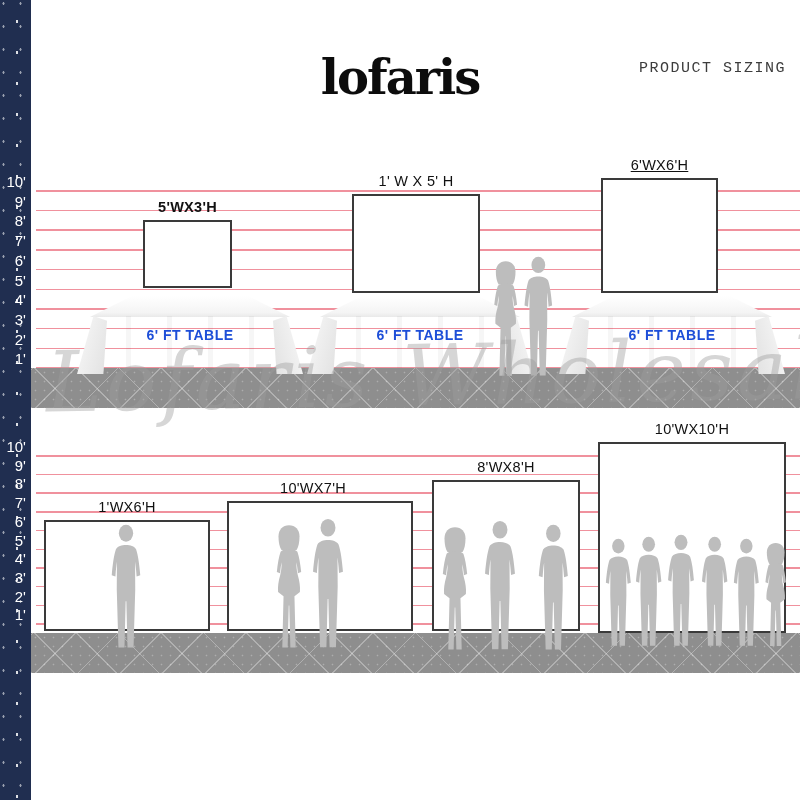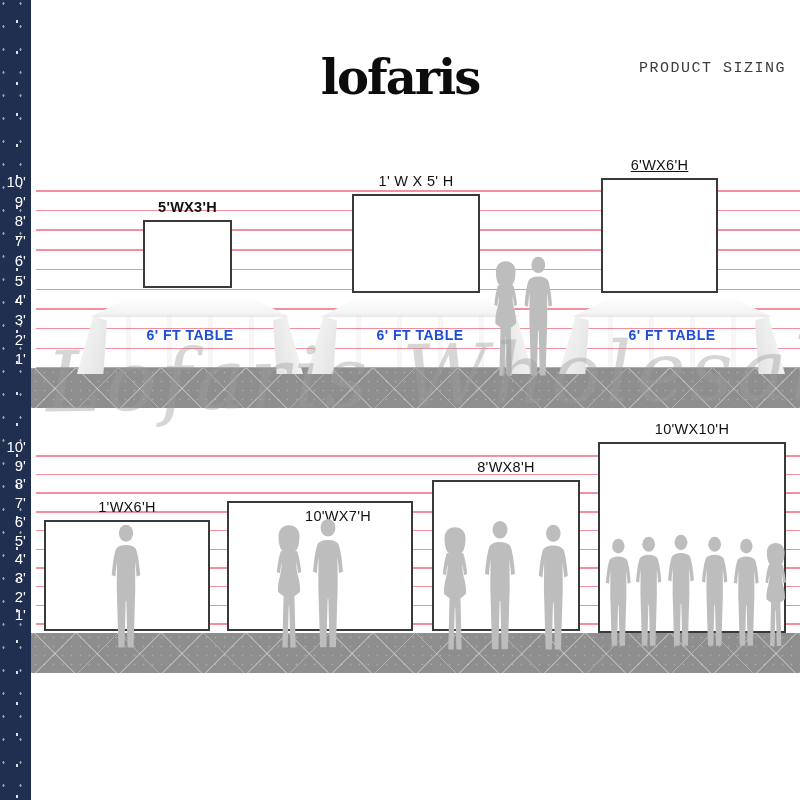--- a/index.html
+++ b/index.html
@@ -151,21 +151,21 @@
       <div class="gridline" style="top: 585.9px; background: rgb(240, 145, 157);"></div>
       <div class="ruler-label" style="top: 569.9px;">3'</div>
       <div class="gridline" style="top: 604.6px; background: rgb(240, 145, 157);"></div>
       <div class="ruler-label" style="top: 588.6px;">2'</div>
       <div class="gridline" style="top: 623.3px; background: rgb(240, 145, 157);"></div>
       <div class="ruler-label" style="top: 607.3px;">1'</div>
       <div class="floor" style="top: 633px; height: 40px;"></div>
       <div class="backdrop" style="left: 44px; top: 520px; width: 166px; height: 111px; border-color: rgb(58, 58, 58);"></div>
       <div class="backdrop-label" style="left: 19px; top: 499px; width: 216px;">1'WX6'H</div>
       <div class="backdrop" style="left: 227px; top: 501px; width: 186px; height: 130px; border-color: rgb(58, 58, 58);"></div>
-      <div class="backdrop-label" style="left: 220px; top: 480px; width: 236px; margin-top: 28px;">10'WX7'H</div>
+      <div class="backdrop-label" style="left: 195px; top: 480px; width: 236px;">10'WX7'H</div>
       <div class="backdrop" style="left: 432px; top: 480px; width: 148px; height: 151px; border-color: rgb(58, 58, 58);"></div>
       <div class="backdrop-label" style="left: 407px; top: 459px; width: 198px;">8'WX8'H</div>
       <div class="backdrop" style="left: 598px; top: 442px; width: 188px; height: 191px; border-color: rgb(58, 58, 58);"></div>
       <div class="backdrop-label" style="left: 573px; top: 421px; width: 238px;">10'WX10'H</div>
     </div>
 
   <svg width="0" height="0" style="position:absolute" aria-hidden="true">
     <defs>
       <g id="p-man">
         <ellipse cx="25" cy="11" rx="8.5" ry="10"></ellipse>

